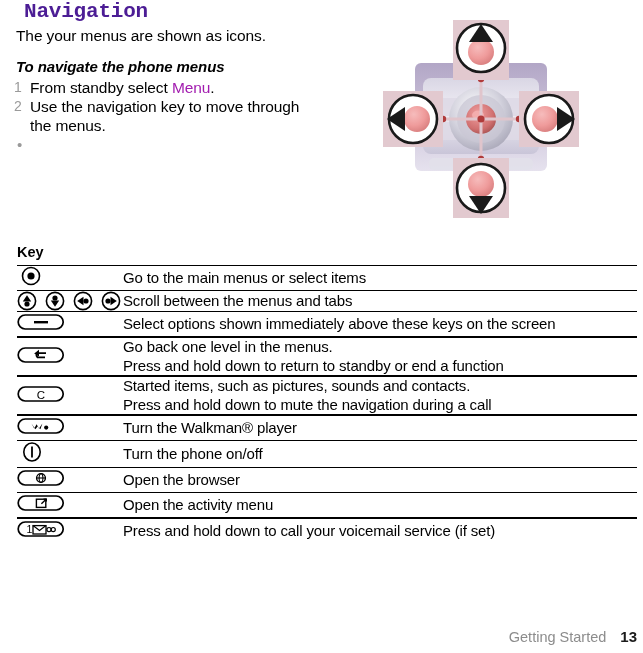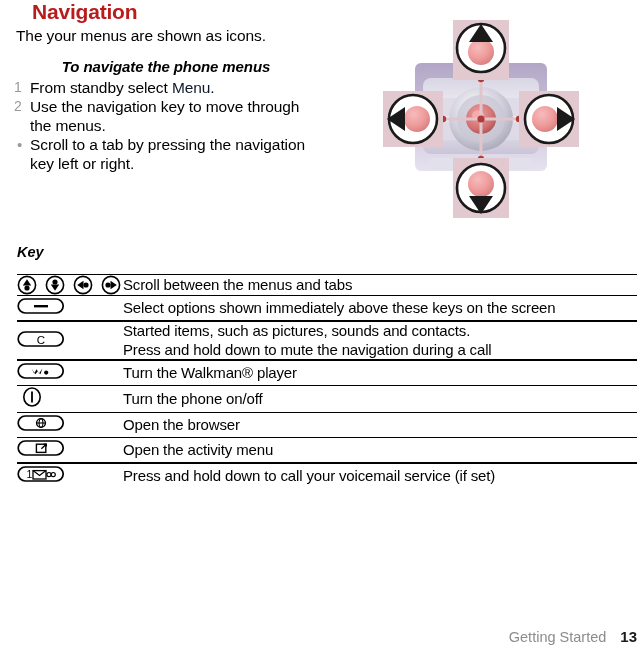--- a/index.html
+++ b/index.html
@@ -17,41 +17,41 @@
   }
 
   
   .left-col {
     position: absolute;
     left: 16px;
     top: 0;
     width: 300px;
   }
   .page-heading {
-    color: #b91c1c;
+    color: #4c1d95;
     font-size: 21px;
     font-weight: bold;
     line-height: 24px;
-    margin: 0 0 2px 16px;
+    margin: 0 0 2px 8px;
     letter-spacing: -0.2px;
+    font-family: Liberation Mono, monospace;
   }
   .intro-line {
     font-size: 15.5px;
     line-height: 19px;
     margin: 0;
     letter-spacing: -0.1px;
   }
   .sub-heading {
     font-size: 15px;
     font-weight: bold;
     font-style: italic;
     line-height: 19px;
     margin: 12px 0 2px 0;
     letter-spacing: -0.1px;
-    text-align: center;
   }
   .proc-list {
     list-style: none;
     margin: 0;
     padding: 0;
   }
   .proc-item {
     position: relative;
     padding-left: 14px;
     font-size: 15.5px;
@@ -67,21 +67,21 @@
   }
   .proc-bullet {
     position: absolute;
     left: 1px;
     top: 0;
     color: #9a9a9a;
     font-size: 15px;
     line-height: 19px;
   }
   .link-text {
-    color: #0f172a;
+    color: #a21caf;
   }
 
   
   .illus {
     position: absolute;
     left: 381px;
     top: 16px;
     width: 200px;
     height: 205px;
   }
@@ -91,22 +91,21 @@
   .key-wrap {
     position: absolute;
     left: 17px;
     top: 243px;
     width: 620px;
   }
   .key-title {
     font-size: 14.5px;
     font-weight: bold;
     line-height: 18px;
-    margin: 0 0 13px 0;
-    font-style: italic;
+    margin: 0 0 4px 0;
   }
   table.keytable {
     border-collapse: collapse;
     width: 620px;
     table-layout: fixed;
   }
   table.keytable td {
     vertical-align: middle;
     padding: 0;
   }
@@ -161,21 +160,21 @@
     <li class="proc-item">
       <span class="proc-num">1</span><span>From standby select </span><span class="link-text">Menu</span><span>.</span>
     </li>
     <li class="proc-item">
       <span class="proc-num">2</span><span>Use the navigation key to move through the menus.</span>
     </li>
   </ul>
 
   <ul class="proc-list">
     <li class="proc-item">
-      <span class="proc-bullet">•</span><span>Scroll to a tab by pressing the navigation key left or right.</span>
+      <span class="proc-bullet">•</span>
     </li>
   </ul>
 </div>
 
 <div class="illus">
   <svg width="200" height="205" viewBox="0 0 200 205">
     <defs>
       <linearGradient id="phoneGrad" x1="0" y1="0" x2="0" y2="1">
         <stop offset="0%" stop-color="#d9d6e4"></stop>
         <stop offset="45%" stop-color="#f1eff5"></stop>
@@ -261,20 +260,33 @@
     </g>
   </svg>
 </div>
 
 <div class="key-wrap">
   <div class="key-title">Key</div>
 
   <table class="keytable">
     <tbody>
 
+      <tr class="rule-thin">
+        <td class="kcell-icon">
+          <span class="gbox">
+            <svg width="28" height="20" viewBox="0 0 28 20">
+              <circle cx="14" cy="10" r="8.5" fill="#fff" stroke="#000" stroke-width="1.6"></circle>
+              <circle cx="14" cy="10" r="3.6" fill="#000"></circle>
+            </svg>
+          </span>
+        </td>
+        <td class="kcell-desc">
+          <span class="desc-line">Go to the main menus or select items</span>
+        </td>
+      </tr>
 
       <tr class="rule-thin">
         <td class="kcell-icon">
           <div class="glyphrow">
             <span class="gbox">
               <svg width="20" height="20" viewBox="0 0 20 20">
                 <circle cx="10" cy="10" r="8.6" fill="#fff" stroke="#000" stroke-width="1.6"></circle>
                 <path d="M10 4.2 L14.2 10.5 L5.8 10.5 Z" fill="#000"></path>
                 <path d="M10 15.6 a2.6 2.6 0 0 1 0 -5.2 a2.6 2.6 0 0 1 0 5.2z" fill="#000"></path>
               </svg>
@@ -314,20 +326,35 @@
               <rect x="1.2" y="3" width="45" height="14" rx="7" fill="#fff" stroke="#000" stroke-width="1.7"></rect>
               <rect x="17" y="9" width="14" height="2.4" fill="#000"></rect>
             </svg>
           </span>
         </td>
         <td class="kcell-desc">
           <span class="desc-line">Select options shown immediately above these keys on the screen</span>
         </td>
       </tr>
 
+      <tr class="rule-thick">
+        <td class="kcell-icon">
+          <span class="gbox">
+            <svg width="48" height="20" viewBox="0 0 48 20">
+              <rect x="1.2" y="3" width="45" height="14" rx="7" fill="#fff" stroke="#000" stroke-width="1.7"></rect>
+              <path d="M29 8.2 H20.5 a3 3 0 0 0 0 4.2 H28" fill="none" stroke="#000" stroke-width="1.8"></path>
+              <path d="M22 4.8 L17.2 8.4 L22 11.4 Z" fill="#000"></path>
+            </svg>
+          </span>
+        </td>
+        <td class="kcell-desc">
+          <span class="desc-line">Go back one level in the menus.</span>
+          <span class="desc-line">Press and hold down to return to standby or end a function</span>
+        </td>
+      </tr>
 
       <tr class="rule-thick">
         <td class="kcell-icon">
           <span class="gbox">
             <svg width="48" height="20" viewBox="0 0 48 20">
               <rect x="1.2" y="3" width="45" height="14" rx="7" fill="#fff" stroke="#000" stroke-width="1.7"></rect>
               <text x="24" y="15" font-family="Liberation Sans, sans-serif" font-size="11.5" text-anchor="middle" fill="#000">C</text>
             </svg>
           </span>
         </td>

